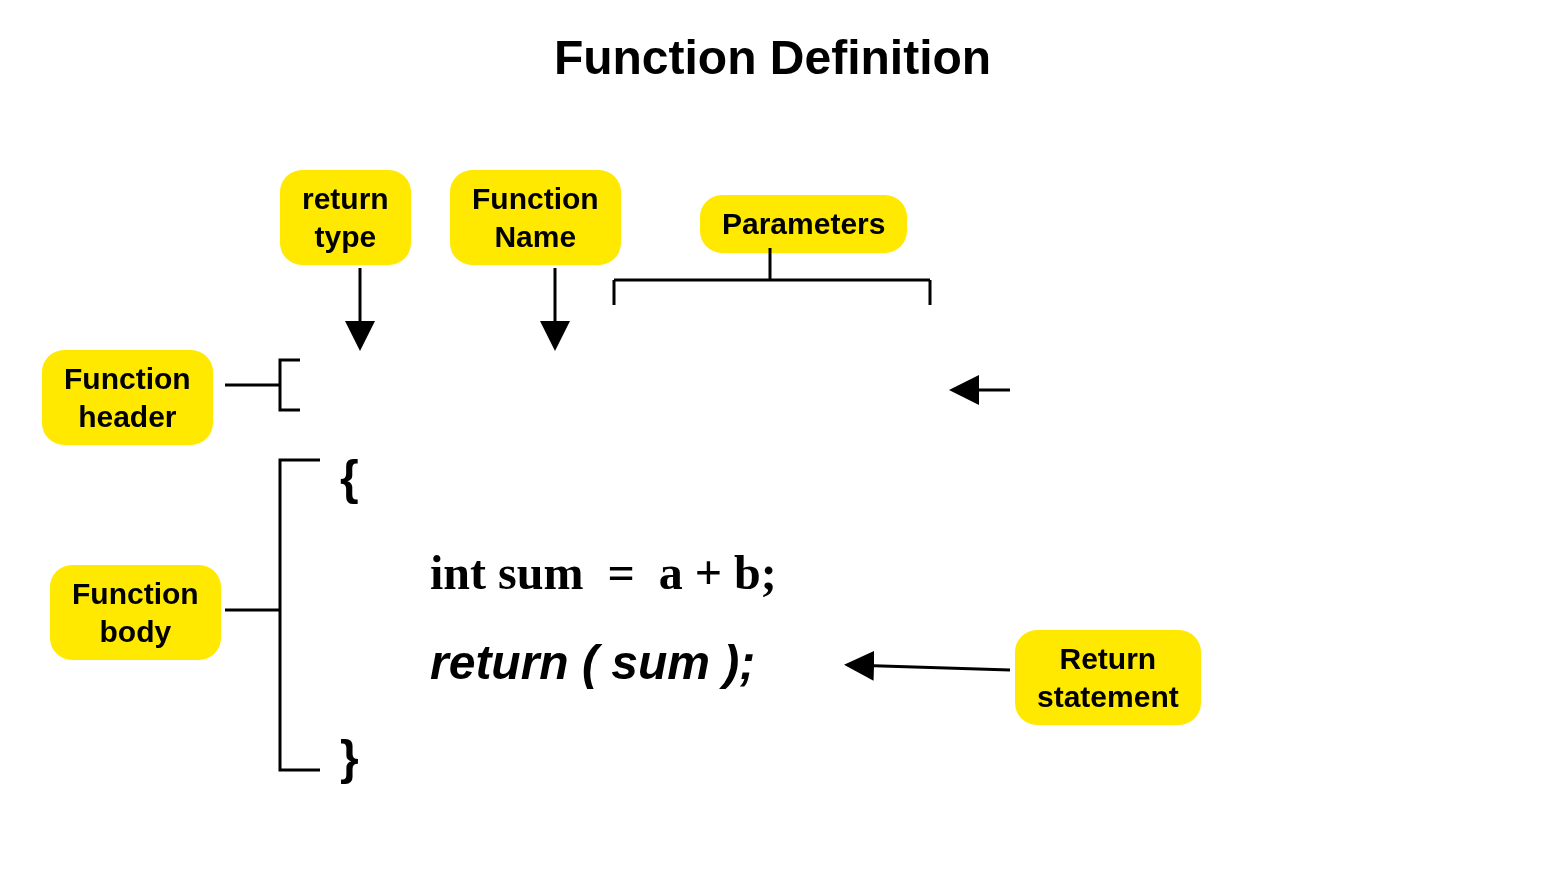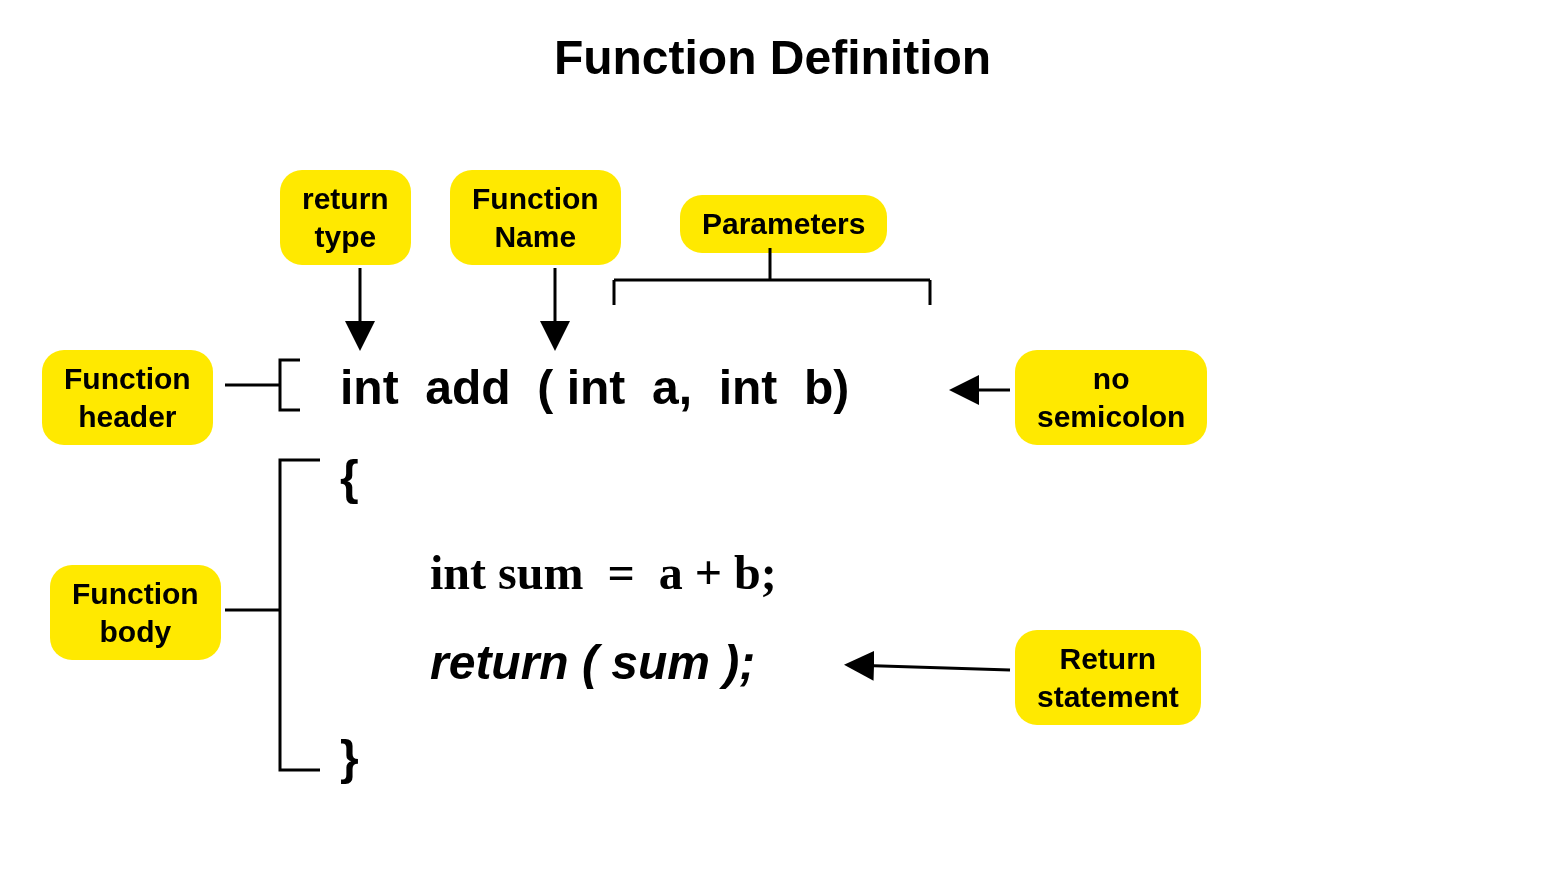--- a/index.html
+++ b/index.html
@@ -58,35 +58,32 @@
 <div class="stage">
 
   <div class="title">Function Definition</div>
 
   <div class="label" style="left:280px; top:170px;">return
 type</div>
 
   <div class="label" style="left:450px; top:170px;">Function
 Name</div>
 
-  <div class="label" style="left:680px; top:195px;">Parameters</div>
+  <div class="label" style="left:700px; top:195px;">Parameters</div>
 
   <div class="label" style="left:42px; top:350px;">Function
 header</div>
 
-  <div class="label" style="left:1015px; top:350px;">no
-semicolon</div>
 
   <div class="label" style="left:50px; top:565px;">Function
 body</div>
 
   <div class="label" style="left:1015px; top:630px;">Return
 statement</div>
 
-  <div class="code" style="left:340px; top:360px;">int  add  ( int  a,  int  b)</div>
 
   <div class="code" style="left:340px; top:450px;">{</div>
 
   <div class="code" style="left:430px; top:545px;font-family:Liberation Serif, serif;">int sum  =  a + b;</div>
 
   <div class="code" style="left:430px; top:635px;font-style:italic;">return ( sum );</div>
 
   <div class="code" style="left:340px; top:730px;">}</div>
 
   <svg class="overlay" viewBox="0 0 1545 873">

